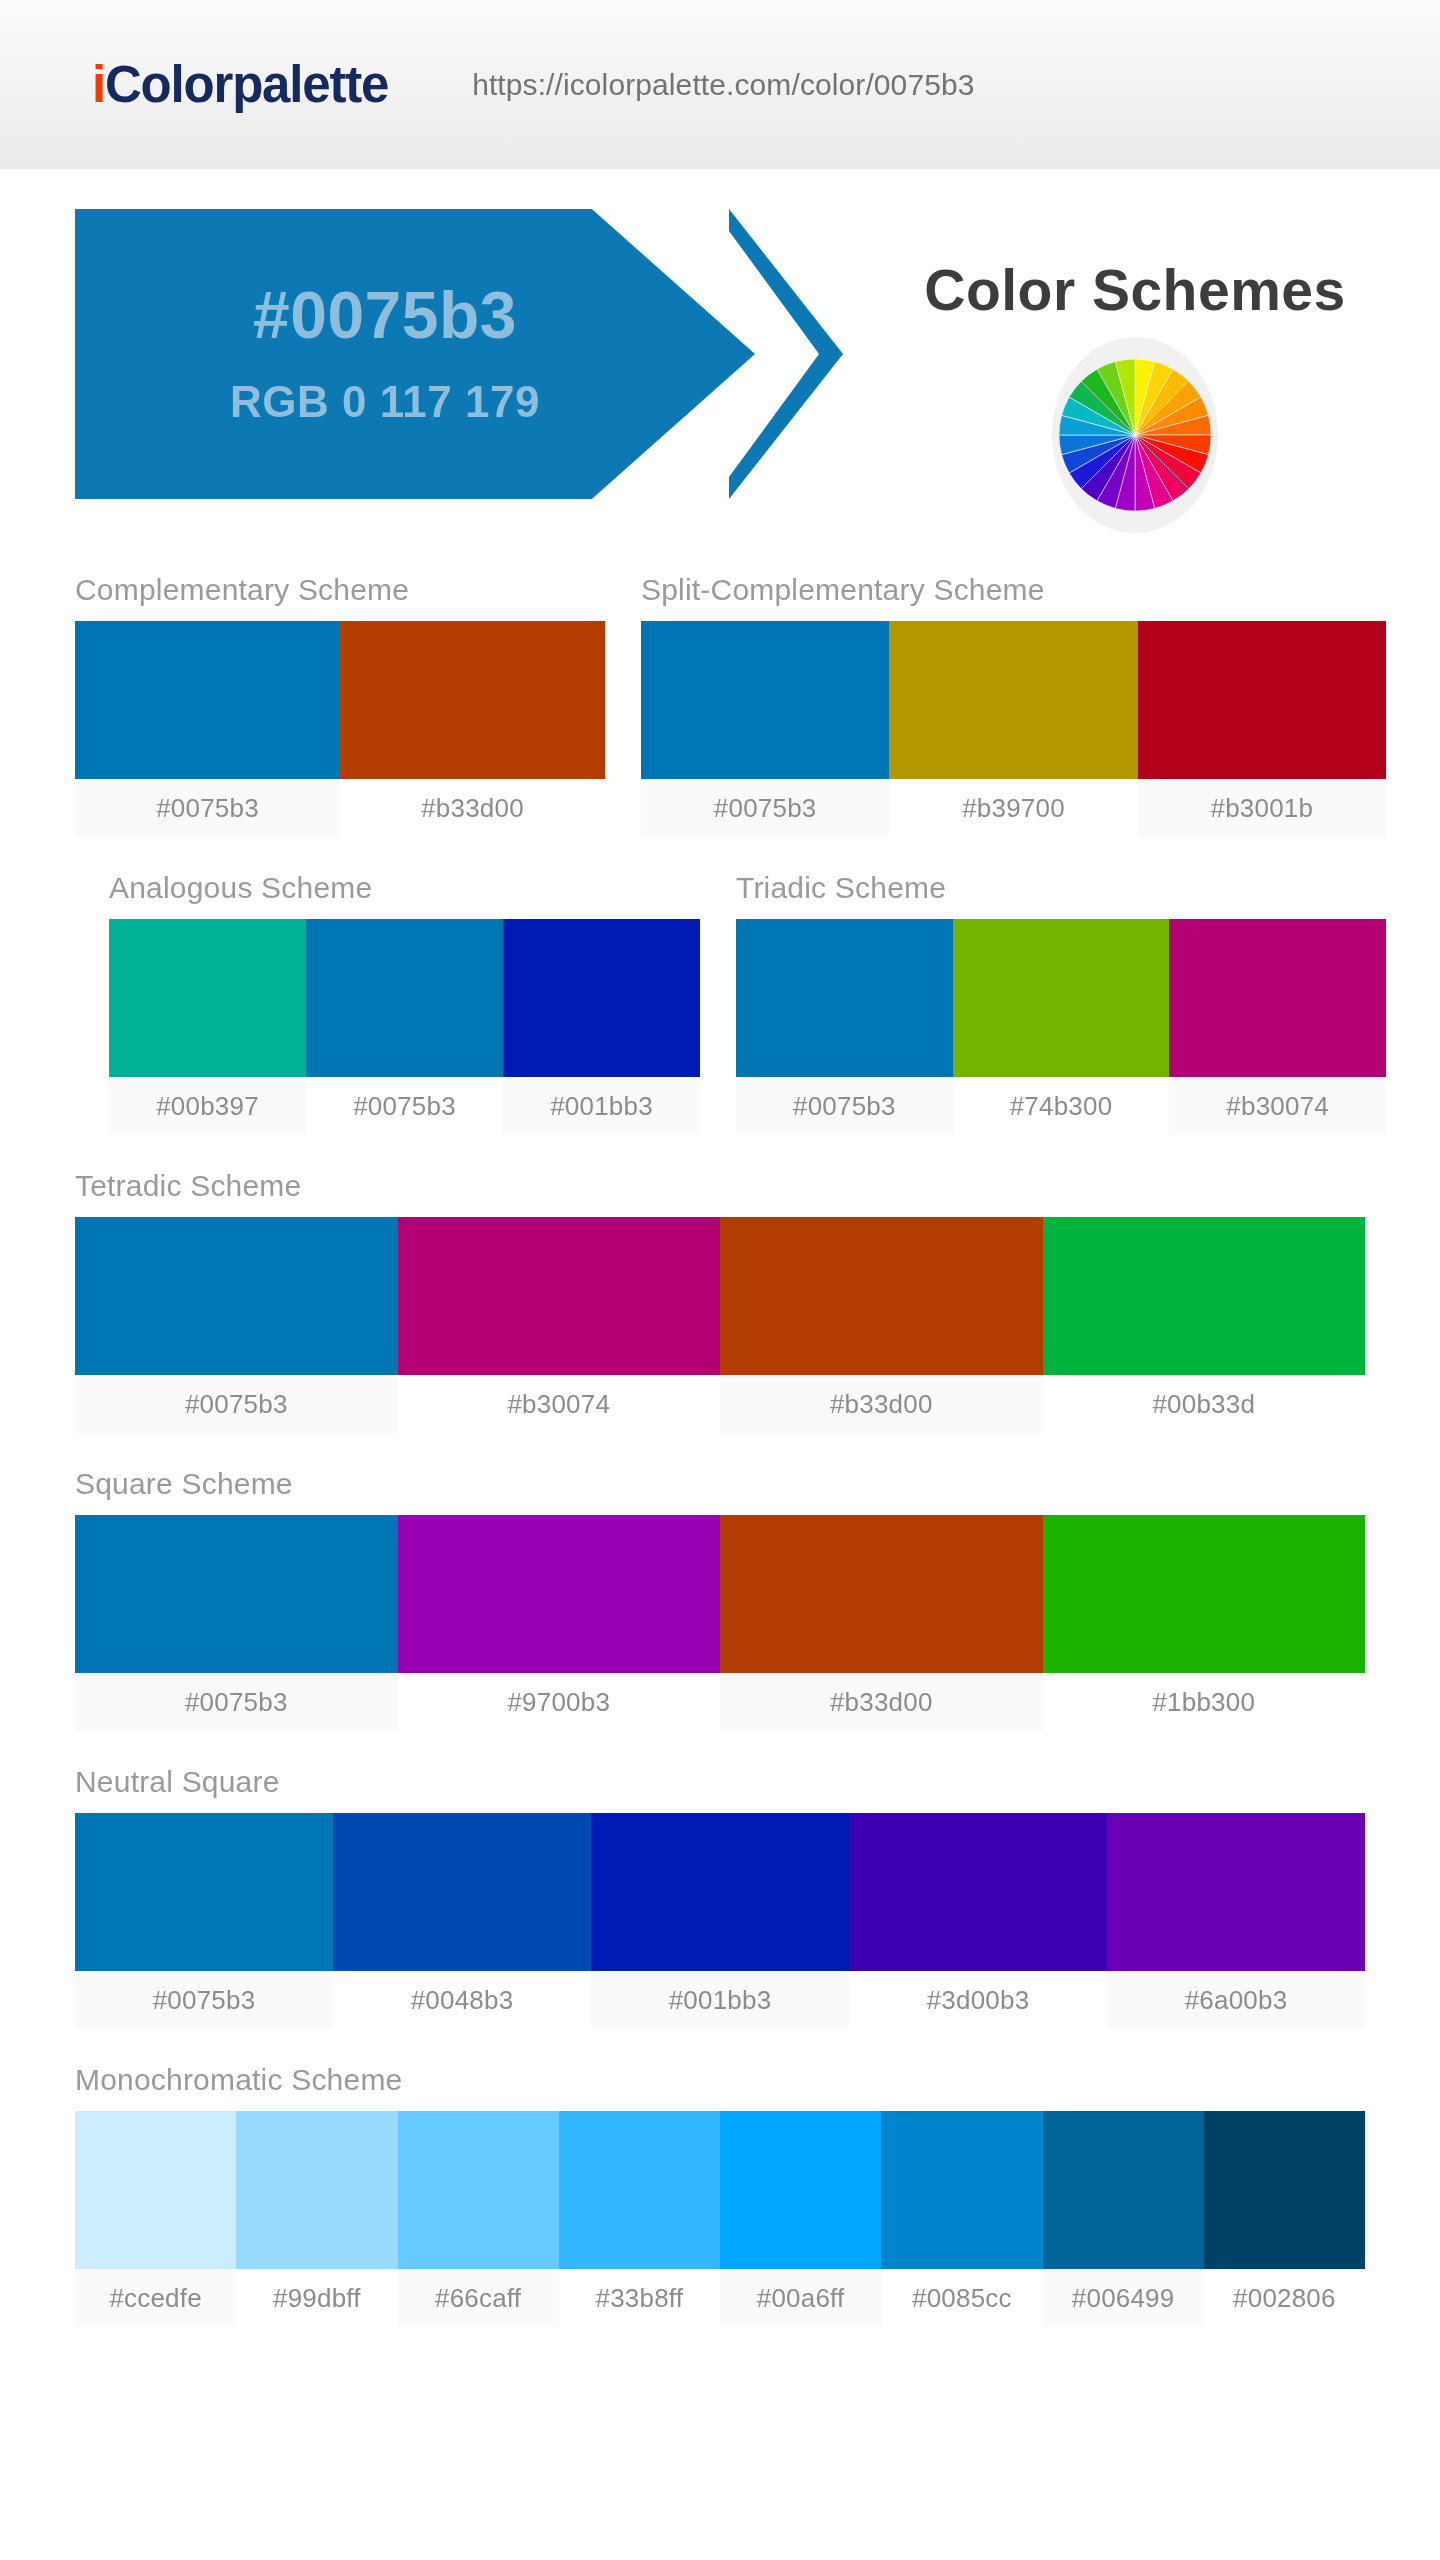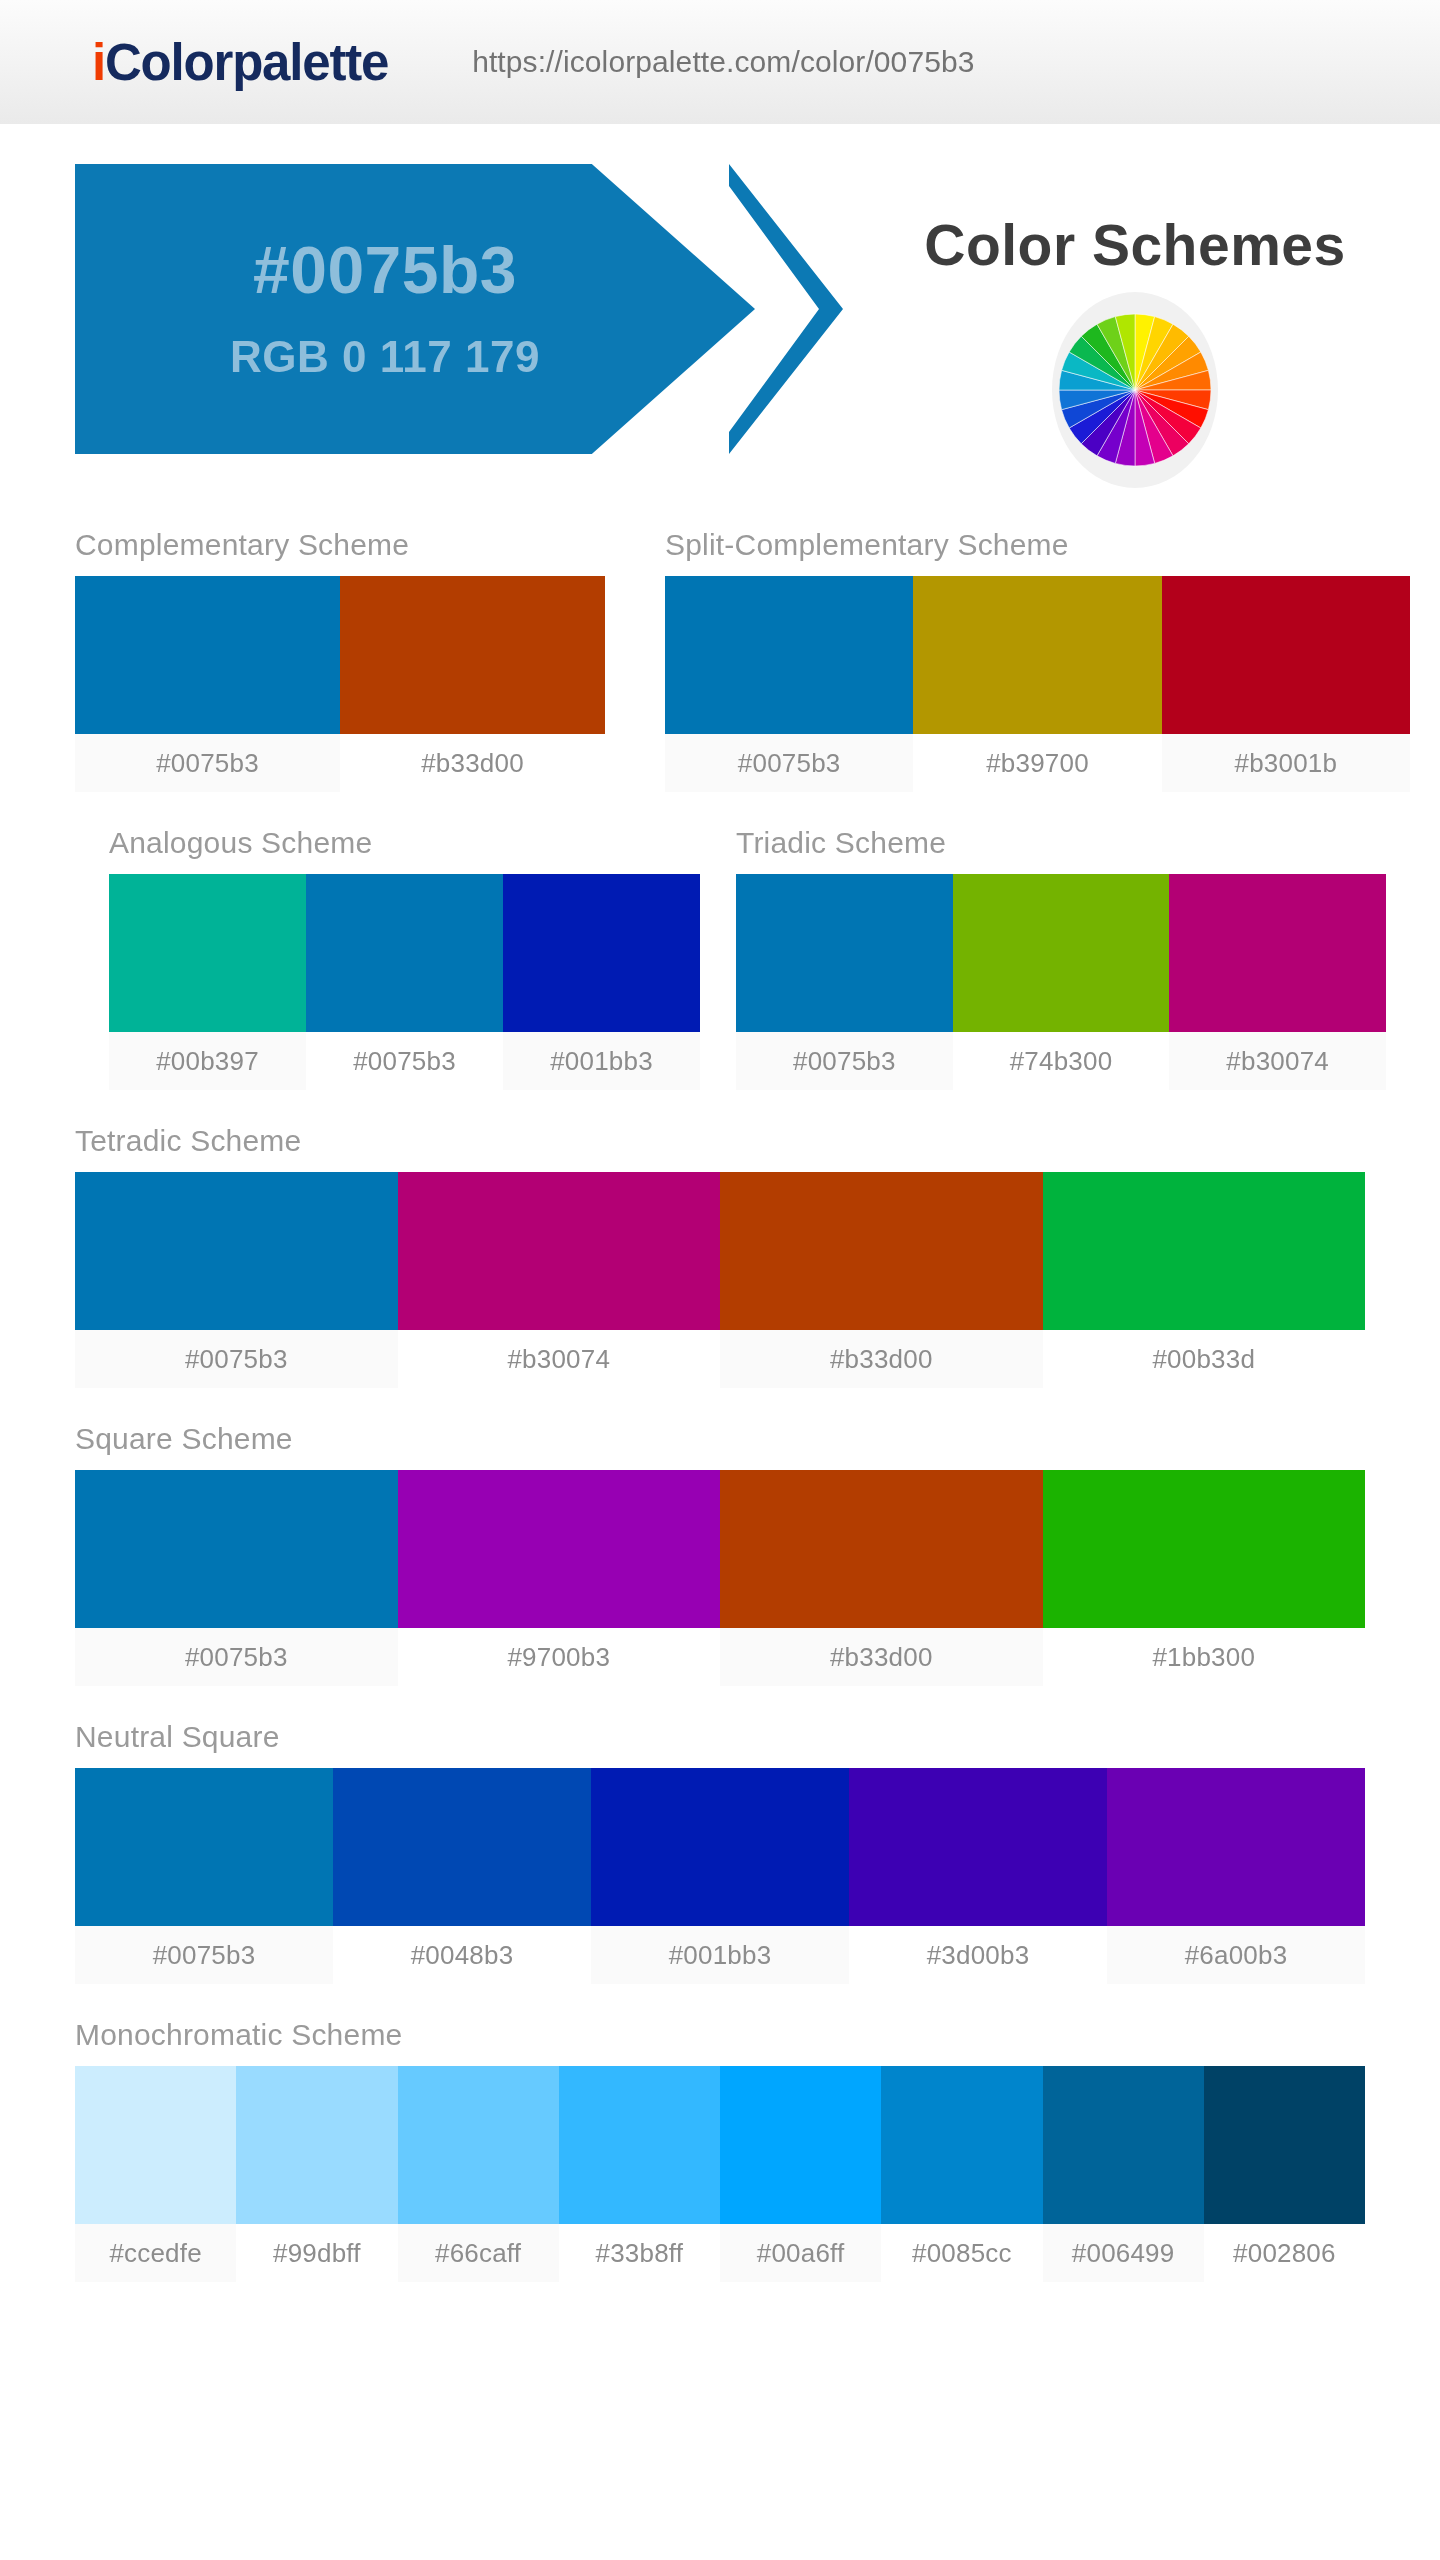--- a/index.html
+++ b/index.html
@@ -9,21 +9,21 @@
     height: 2560px;
     background: #ffffff;
     font-family: "Liberation Sans", sans-serif;
     overflow: hidden;
   }
 
   
   .site-header {
     position: relative;
     width: 1440px;
-    height: 124px;
+    height: 169px;
     background: linear-gradient(to bottom, #fcfcfc 0%, #f4f4f4 45%, #eaeaea 100%);
     box-shadow: 0 2px 3px rgba(0,0,0,0.10);
     display: flex;
     align-items: center;
   }
   .site-header::after {
     content: "";
     position: absolute;
     left: 0; right: 0; bottom: -1px;
     height: 1px;
@@ -128,21 +128,21 @@
     position: relative;
     width: 1440px;
     padding: 0 75px;
   }
   .scheme-row {
     display: flex;
     gap: 36px;
   }
   .scheme-block { flex: 1 1 0; }
   .scheme-block.half-left  { flex: 0 0 530px; }
-  .scheme-block.half-right { flex: 0 0 745px; margin-left: 24px; }
+  .scheme-block.half-right { flex: 0 0 745px; }
   .scheme-block.half-left2  { flex: 0 0 625px; padding-left: 34px; }
   .scheme-block.half-right2 { flex: 0 0 650px; }
 
   .scheme-label {
     font-size: 30px;
     color: #9a9a9a;
     font-weight: 400;
     letter-spacing: 0.2px;
     padding-bottom: 14px;
     padding-top: 34px;

